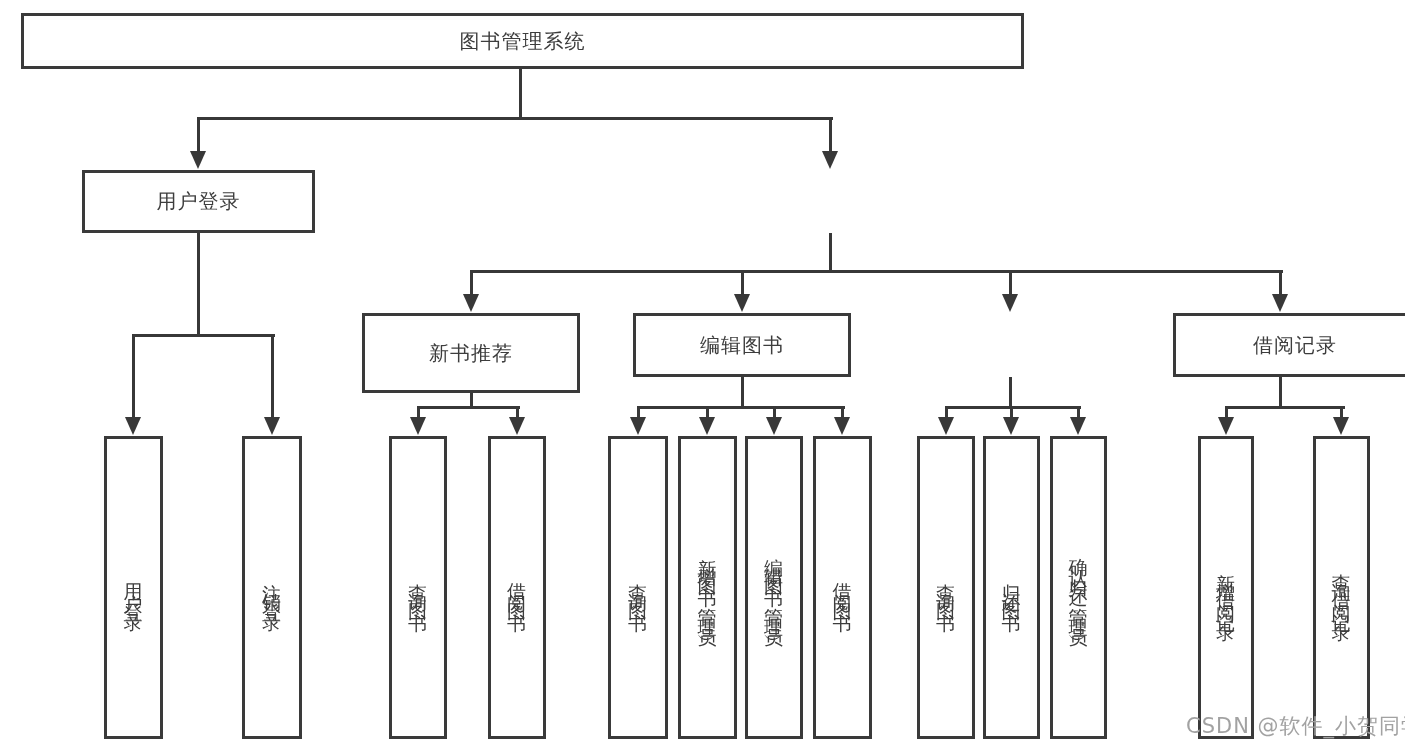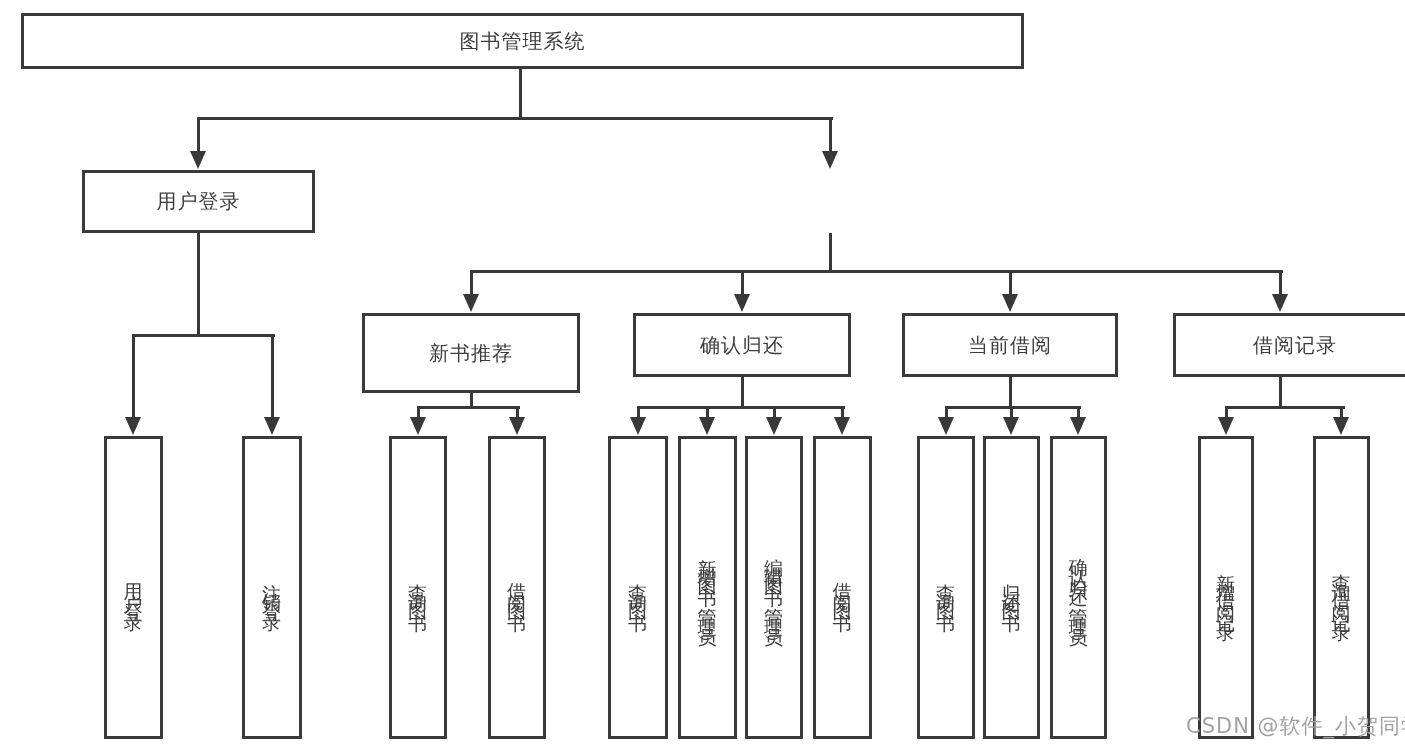--- a/index.html
+++ b/index.html
@@ -103,24 +103,21 @@
   <div class="arrow-head" style="left:734px; top:294px;"></div>
   <div class="line" style="left:1009px; top:270px; width:3px; height:26px;"></div>
   <div class="arrow-head" style="left:1002px; top:294px;"></div>
   <div class="line" style="left:1279px; top:270px; width:3px; height:26px;"></div>
   <div class="arrow-head" style="left:1272px; top:294px;"></div>
 
   <div class="box" style="left:362px; top:313px; width:218px; height:80px;">
     <span>新书推荐</span>
   </div>
   <div class="box" style="left:633px; top:313px; width:218px; height:64px;">
-    <span>确认归还</span>
-  </div>
-  <div class="box" style="left:902px; top:313px; width:216px; height:64px;">
-    <span>当前借阅</span>
+    <span>编辑图书</span>
   </div>
   <div class="box" style="left:1173px; top:313px; width:244px; height:64px;align-items:center;">
     <span>借阅记录</span>
   </div>
 
   <div class="line" style="left:470px; top:377px; width:3px; height:32px;"></div>
   <div class="line" style="left:417px; top:406px; width:103px; height:3px;"></div>
   <div class="line" style="left:417px; top:406px; width:3px; height:13px;"></div>
   <div class="arrow-head" style="left:410px; top:417px;"></div>
   <div class="line" style="left:516px; top:406px; width:3px; height:13px;"></div>

